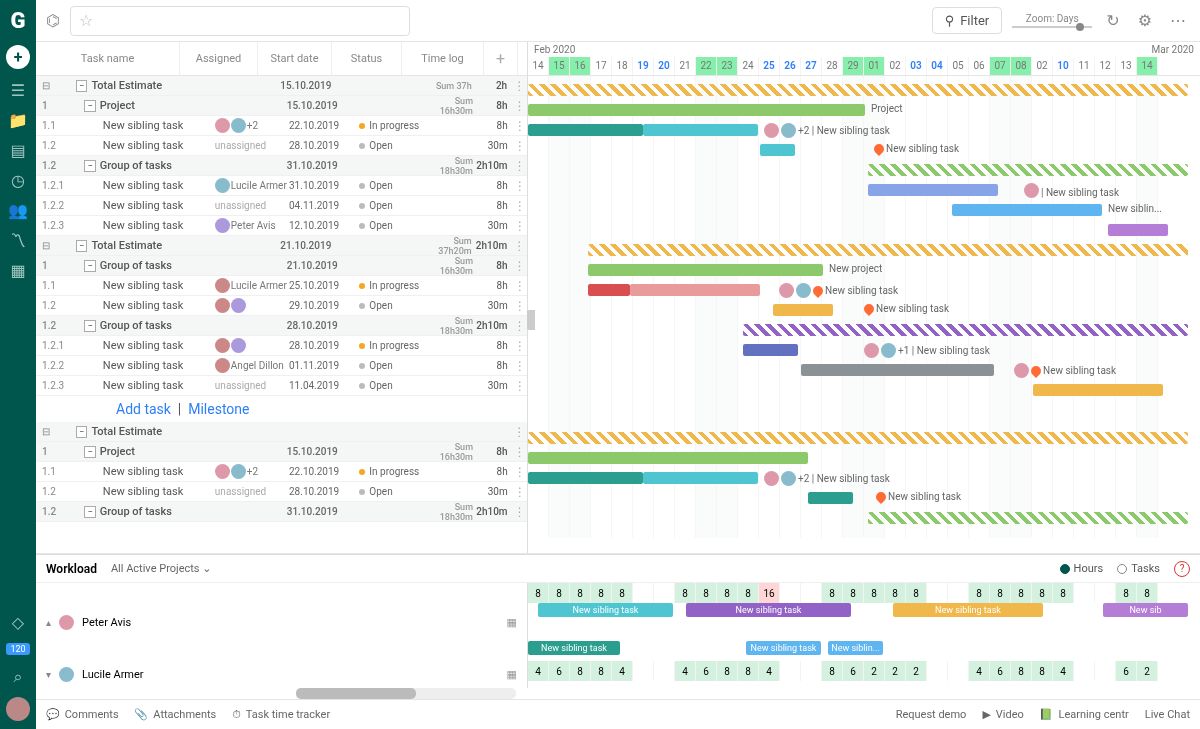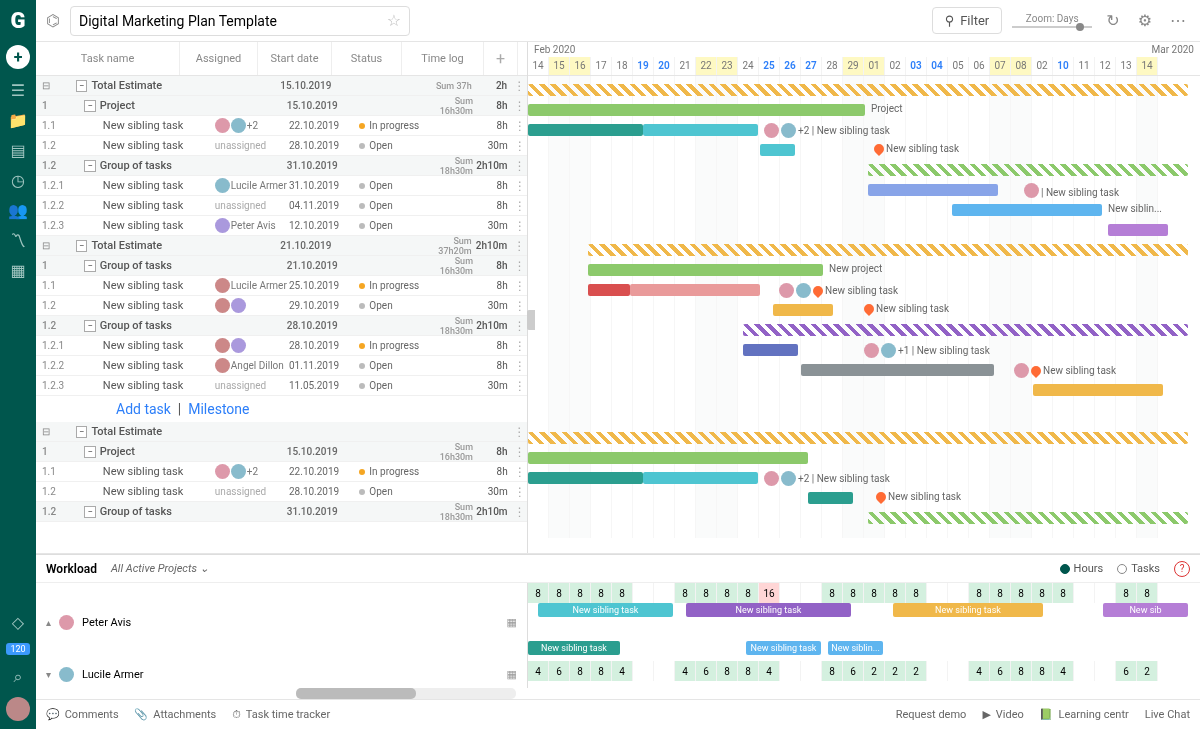--- a/index.html
+++ b/index.html
@@ -49,34 +49,34 @@
 .row .est { width:42px; text-align:right; font-size:10px; padding-right:6px; }
 .row .menu { width:14px; color:#aaa; font-size:12px; }
 .av { width:15px; height:15px; border-radius:50%; }
 .addlinks { padding:5px 0 5px 80px; font-size:14px; }
 .addlinks a { color:#2d7ff9; text-decoration:none; }
 .timeline { flex:1; position:relative; overflow:hidden; }
 .tl-head { height:34px; border-bottom:1px solid #e5e5e5; position:relative; font-size:10px; color:#777;text-decoration:underline; }
 .tl-month { position:absolute; top:2px; font-size:10px; }
 .tl-days { display:flex; position:absolute; bottom:0; height:18px;margin-top:16px; }
 .tl-day { width:21px; text-align:center; border-right:1px solid #f3f3f3; line-height:18px; }
-.tl-day.we { background:#fef9c3; }
+.tl-day.we { background:#86efac; }
 .tl-day.today { color:#2d7ff9; font-weight:600; }
 .tl-body { position:relative; }
 .tl-cols { position:absolute; inset:0; display:flex; z-index:0; }
 .tl-col { width:21px; border-right:1px solid #f6f6f6; }
 .tl-col.we { background:#fafbfb; }
 .bar { position:absolute; height:12px; border-radius:2px; font-size:9px; color:#fff; display:flex; align-items:center; padding:0 4px; overflow:hidden; white-space:nowrap; }
 .bar.stripe { background:repeating-linear-gradient(45deg,var(--c),var(--c) 4px,transparent 4px,transparent 8px); }
 .lbl { position:absolute; font-size:10px; color:#666; white-space:nowrap; display:flex; align-items:center; gap:2px; }
 .fire { width:10px; height:10px; background:#ff6b35; border-radius:50% 50% 50% 0; transform:rotate(-45deg); display:inline-block; }
 .workload { border-top:1px solid #ddd; }
 .wl-head { height:28px; display:flex; align-items:center; padding:8px 10px; gap:14px; font-size:12px; border-bottom:1px solid #eee; }
 .wl-head .t { font-weight:600; }
-.wl-head .sel { color:#666; font-size:11px;font-style:italic; }
+.wl-head .sel { color:#666; font-size:11px; }
 .wl-head .grow { flex:1; }
 .wl-head .radio { display:flex; align-items:center; gap:4px; font-size:11px; color:#555; }
 .wl-head .rd { width:10px; height:10px; border:1px solid #888; border-radius:50%; }
 .wl-head .rd.on { background:#00564d; border-color:#00564d; }
 .wl-head .help { width:16px; height:16px; border:1px solid #d33; color:#d33; border-radius:50%; font-size:10px; display:flex; align-items:center; justify-content:center; }
 .wl-row { display:flex; font-size:11px; }
 .wl-left { width:492px; border-right:1px solid #ddd; padding:6px 10px; display:flex; align-items:center; gap:8px; }
 .wl-left .chev { color:#888; font-size:10px; }
 .wl-left .cal { margin-left:auto; color:#999; }
 .wl-right { flex:1; position:relative; }
@@ -110,21 +110,20 @@
     <div class="ic">◇</div>
     <div class="badge">120</div>
     <div class="ic">⌕</div>
     <div class="avatar-me"></div>
   </div>
 
   <div class="main">
     <div class="topbar">
       <span class="hier">⌬</span>
       <div class="title-wrap">
-        <span class="title">Digital Marketing Plan Template</span>
         <span class="star">☆</span>
       </div>
       <div class="grow"></div>
       <div class="filter-btn">
         <span>⚲</span>
         <span>Filter</span>
       </div>
       <div class="zoom">
         <span>Zoom: Days</span>
         <div class="slider"></div>
@@ -370,21 +369,21 @@
                 <div class="est">8h</div>
                 <div class="menu">⋮</div>
               </div>
               <div class="row">
                 <div class="wbs">1.2.3</div>
                 <div style="width:30px"></div>
                 <div class="name">New sibling task</div>
                 <div class="assg">
                   <span style="color:#aaa">unassigned</span>
                 </div>
-                <div class="date">11.05.2019</div>
+                <div class="date">11.04.2019</div>
                 <div class="stat">
                   <span class="dot" style="background:#bbb"></span>
                   <span>Open</span>
                 </div>
                 <div class="log"></div>
                 <div class="est">30m</div>
                 <div class="menu">⋮</div>
               </div>
               <div class="addlinks"><a>Add task</a> &nbsp;|&nbsp; <a>Milestone</a></div>
               <div class="row group">

